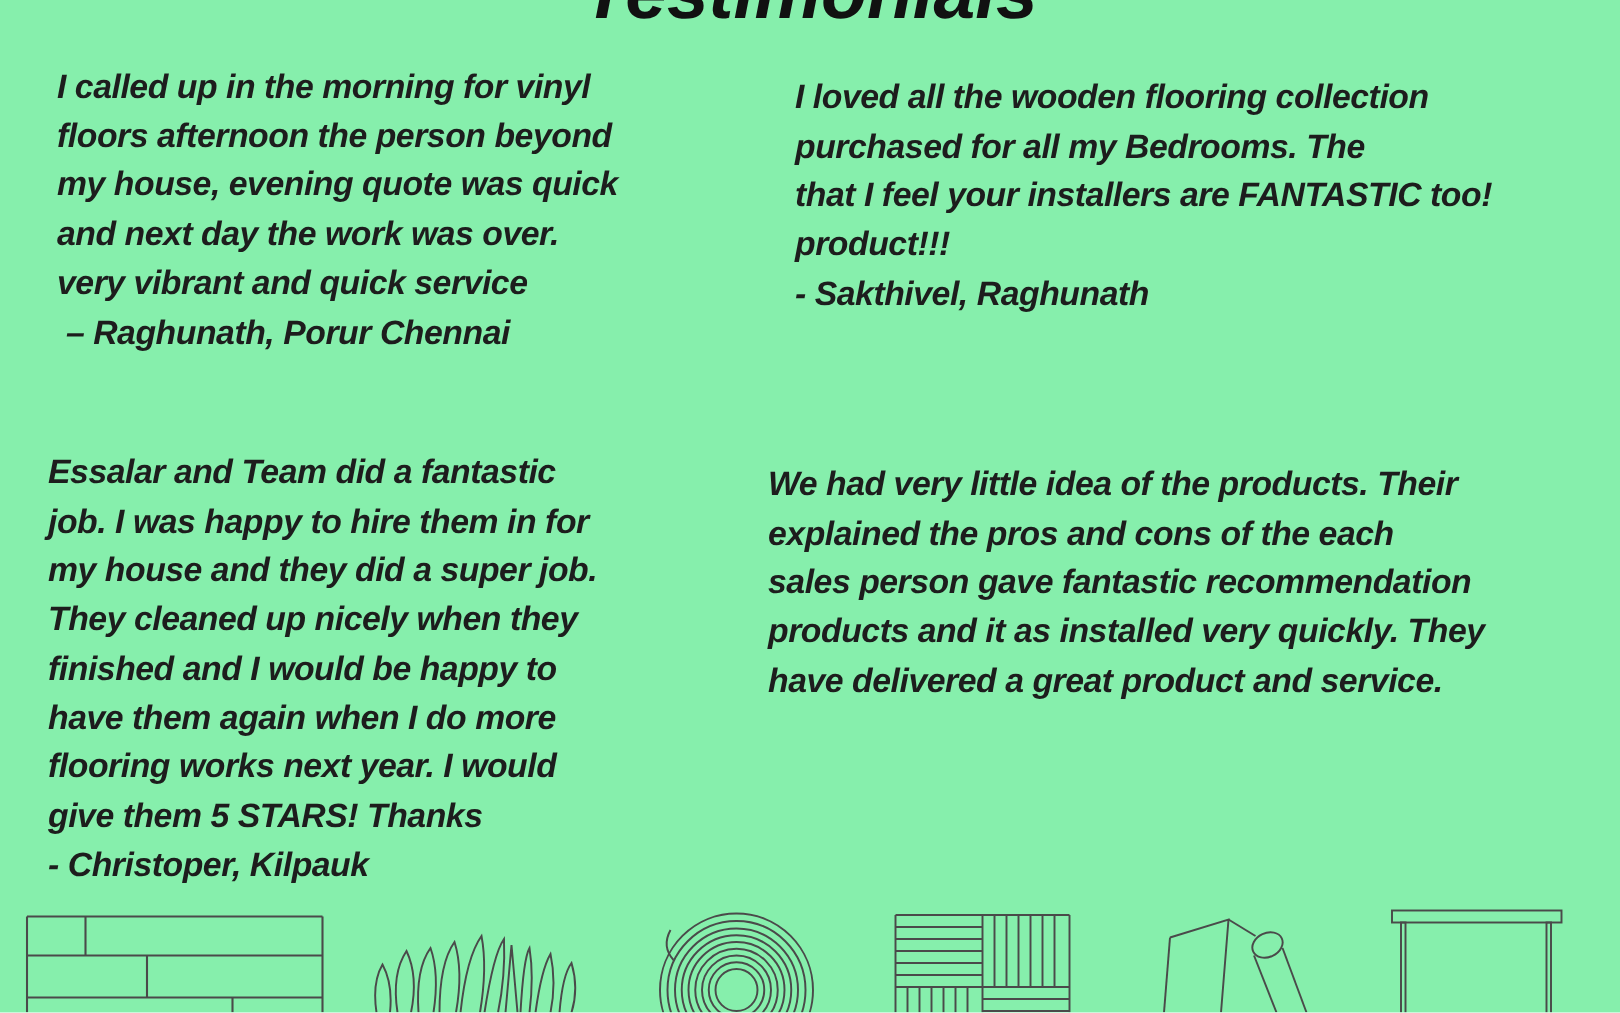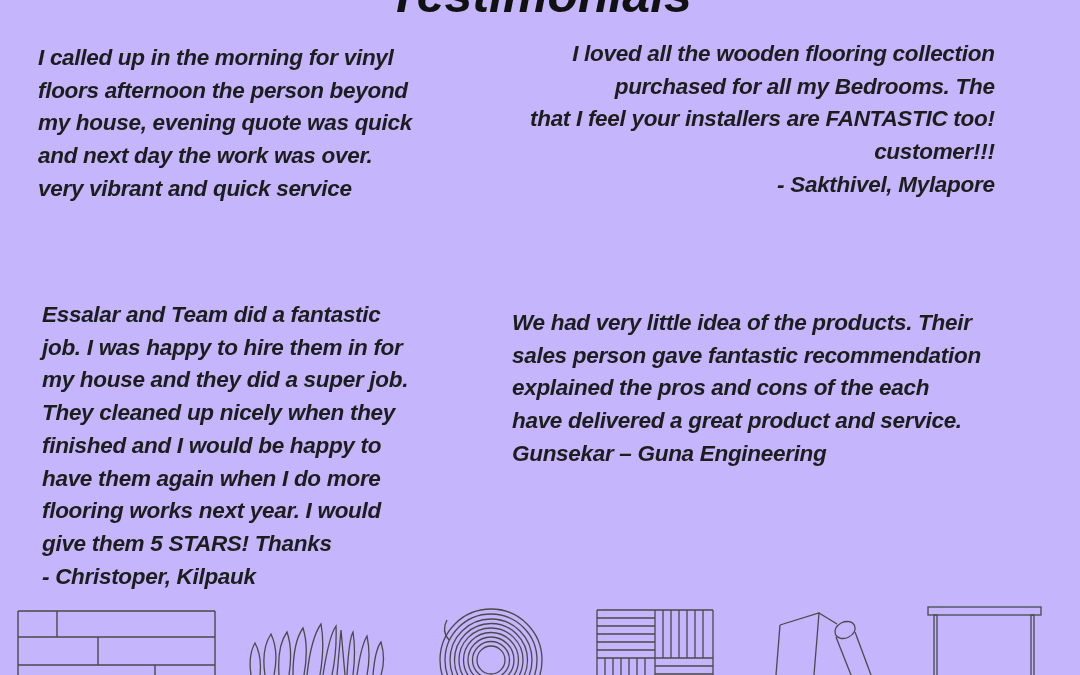--- a/index.html
+++ b/index.html
@@ -1,19 +1,19 @@
 <!DOCTYPE html>
 <html><head>
 <meta charset="utf-8">
 <style>
   html,body { margin:0; padding:0; background:#fff; }
   .page {
     position:relative;
     width:1080px; height:675px;
-    background:#c4b5fd;
+    background:#86efac;
     overflow:hidden;
     font-family:"Liberation Sans", sans-serif;
   }
   .title {
     position:absolute;
     top:-35px; left:0; width:1080px; height:60px;
     line-height:60px;
     margin:0;
     text-align:center;
     font-size:50px;
@@ -25,43 +25,43 @@
     position:absolute;
     font-style:italic;
     font-weight:bold;
     color:#1d1d1d;
     font-size:22.5px;
     line-height:32.7px;
     letter-spacing:-0.3px;
     white-space:pre;
   }
   .t1 { left:38px;  top:42px;  }
-  .t2 { left:530px; top:38px;text-align:right;  }
-  .t3 { left:42px;  top:299px; }
+  .t2 { left:530px; top:49px;  }
+  .t3 { left:32px;  top:299px; }
   .t4 { left:512px; top:307px; }
   .icon { position:absolute; }
   .icon svg { display:block; }
   .ic-planks  { left:17px;  top:609px; }
   .ic-grass   { left:248px; top:621px; }
   .ic-roll    { left:438px; top:606px; }
   .ic-parquet { left:596px; top:609px; }
   .ic-lean    { left:758px; top:607px; }
   .ic-table   { left:925px; top:605px; }
 </style>
 </head>
 <body>
 
 <div class="page">
 
   <h1 class="title">Testimonials</h1>
 
-  <section class="testimonial t1"><div>I called up in the morning for vinyl</div><div>floors afternoon the person beyond</div><div>my house, evening quote was quick</div><div>and next day the work was over.</div><div>very vibrant and quick service</div></section>
-  <section class="testimonial t2"><div>I loved all the wooden flooring collection</div><div>purchased for all my Bedrooms. The</div><div>that I feel your installers are FANTASTIC too!</div><div>customer!!!</div><div>- Sakthivel, Mylapore</div></section>
+  <section class="testimonial t1"><div>I called up in the morning for vinyl</div><div>floors afternoon the person beyond</div><div>my house, evening quote was quick</div><div>and next day the work was over.</div><div>very vibrant and quick service</div><div> – Raghunath, Porur Chennai</div></section>
+  <section class="testimonial t2"><div>I loved all the wooden flooring collection</div><div>purchased for all my Bedrooms. The</div><div>that I feel your installers are FANTASTIC too!</div><div>product!!!</div><div>- Sakthivel, Raghunath</div></section>
   <section class="testimonial t3"><div>Essalar and Team did a fantastic</div><div>job. I was happy to hire them in for</div><div>my house and they did a super job.</div><div>They cleaned up nicely when they</div><div>finished and I would be happy to</div><div>have them again when I do more</div><div>flooring works next year. I would</div><div>give them 5 STARS! Thanks</div><div>- Christoper, Kilpauk</div></section>
-  <section class="testimonial t4"><div>We had very little idea of the products. Their</div><div>sales person gave fantastic recommendation</div><div>explained the pros and cons of the each</div><div>have delivered a great product and service.</div><div>Gunsekar – Guna Engineering</div></section>
+  <section class="testimonial t4"><div>We had very little idea of the products. Their</div><div>explained the pros and cons of the each</div><div>sales person gave fantastic recommendation</div><div>products and it as installed very quickly. They</div><div>have delivered a great product and service.</div></section>
 
   <div class="icon ic-planks">
     <svg width="200" height="66" viewBox="0 0 200 66" fill="none" stroke="#4a4a4a" stroke-width="1.4">
       <path d="M1,2 H198 M1,2 V66 M198,2 V66"></path>
       <path d="M1,28 H198 M1,56 H198"></path>
       <path d="M40,2 V28 M81,28 V56 M138,56 V66"></path>
     </svg>
   </div>
 
   <div class="icon ic-grass">

